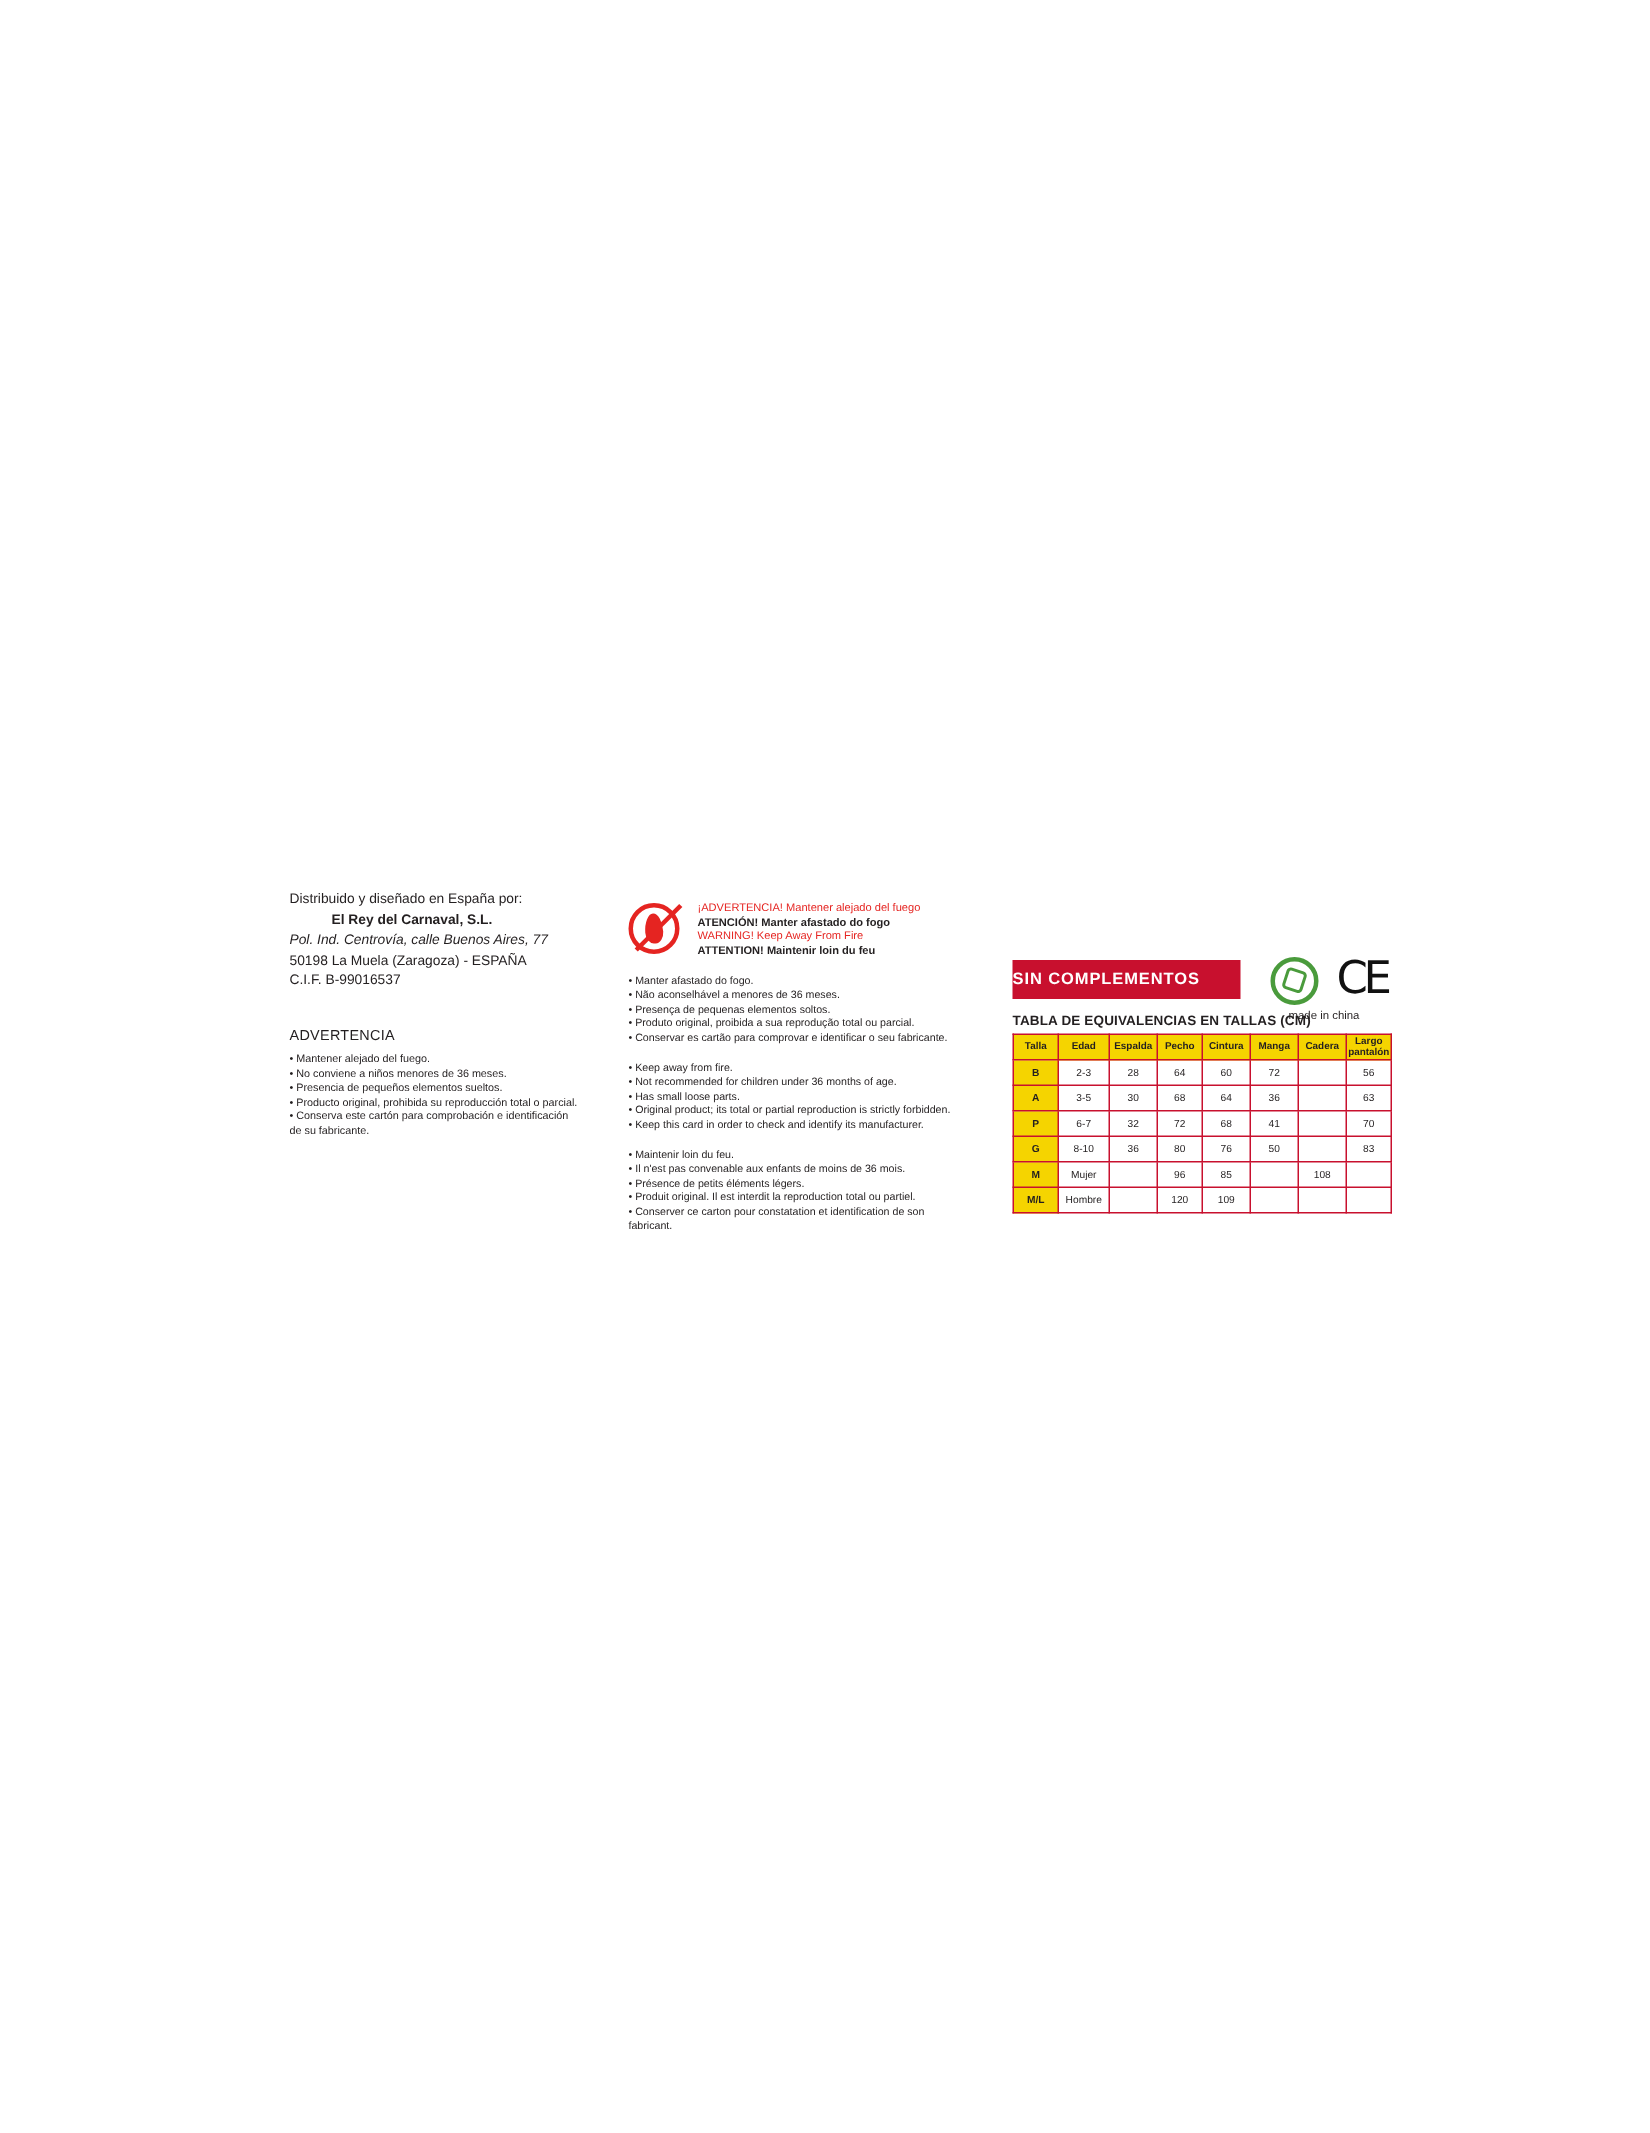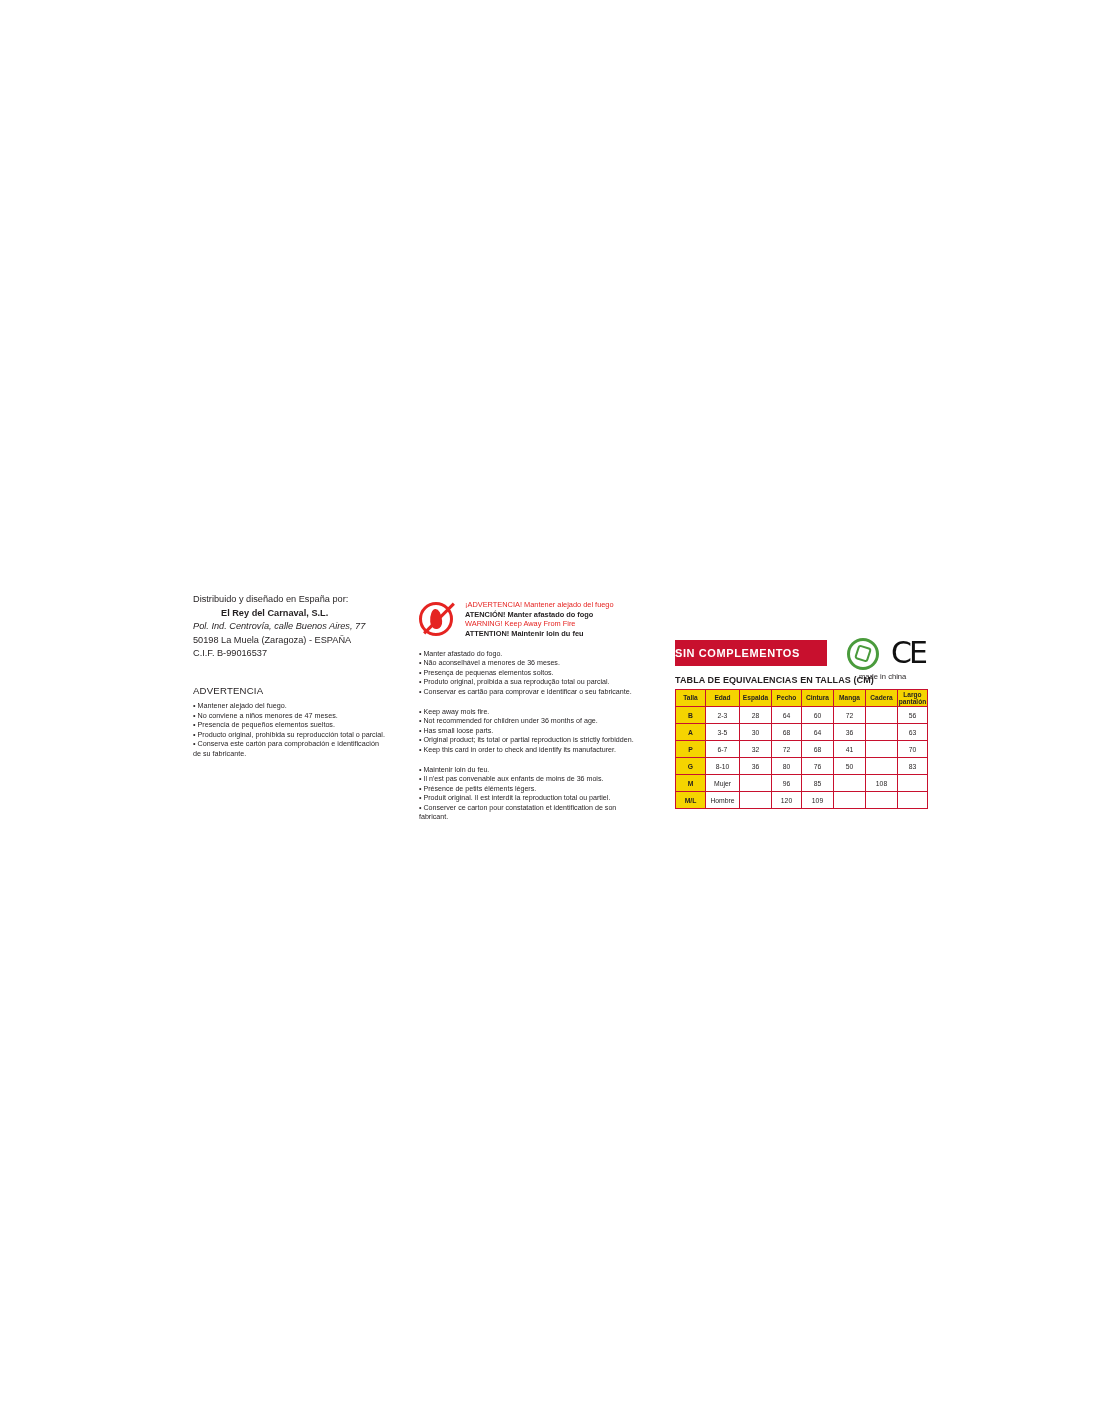--- a/index.html
+++ b/index.html
@@ -289,21 +289,21 @@
       <div class="b">El Rey del Carnaval, S.L.</div>
       <div class="it">Pol. Ind. Centrovía, calle Buenos Aires, 77</div>
       <div>50198 La Muela (Zaragoza) - ESPAÑA</div>
       <div>C.I.F. B-99016537</div>
     </div>
 
     <div class="adv-title">ADVERTENCIA</div>
 
     <div class="bul">
       <div>• Mantener alejado del fuego.</div>
-      <div>• No conviene a niños menores de 47 meses.</div>
+      <div>• No conviene a niños menores de 36 meses.</div>
       <div>• Presencia de pequeños elementos sueltos.</div>
       <div>• Producto original, prohibida su reproducción total o parcial.</div>
       <div>• Conserva este cartón para comprobación e identificación</div>
       <div>de su fabricante.</div>
     </div>
   </div>
 
   <div class="col-mid">
 
     <div class="warn-head">
@@ -322,21 +322,21 @@
 
     <div class="mid-block">
       <div>• Manter afastado do fogo.</div>
       <div>• Não aconselhável a menores de 36 meses.</div>
       <div>• Presença de pequenas elementos soltos.</div>
       <div>• Produto original, proibida a sua reprodução total ou parcial.</div>
       <div>• Conservar es cartão para comprovar e identificar o seu fabricante.</div>
     </div>
 
     <div class="mid-block">
-      <div>• Keep away mois fire.</div>
+      <div>• Keep away from fire.</div>
       <div>• Not recommended for children under 36 months of age.</div>
       <div>• Has small loose parts.</div>
       <div>• Original product; its total or partial reproduction is strictly forbidden.</div>
       <div>• Keep this card in order to check and identify its manufacturer.</div>
     </div>
 
     <div class="mid-block">
       <div>• Maintenir loin du feu.</div>
       <div>• Il n'est pas convenable aux enfants de moins de 36 mois.</div>
       <div>• Présence de petits éléments légers.</div>

